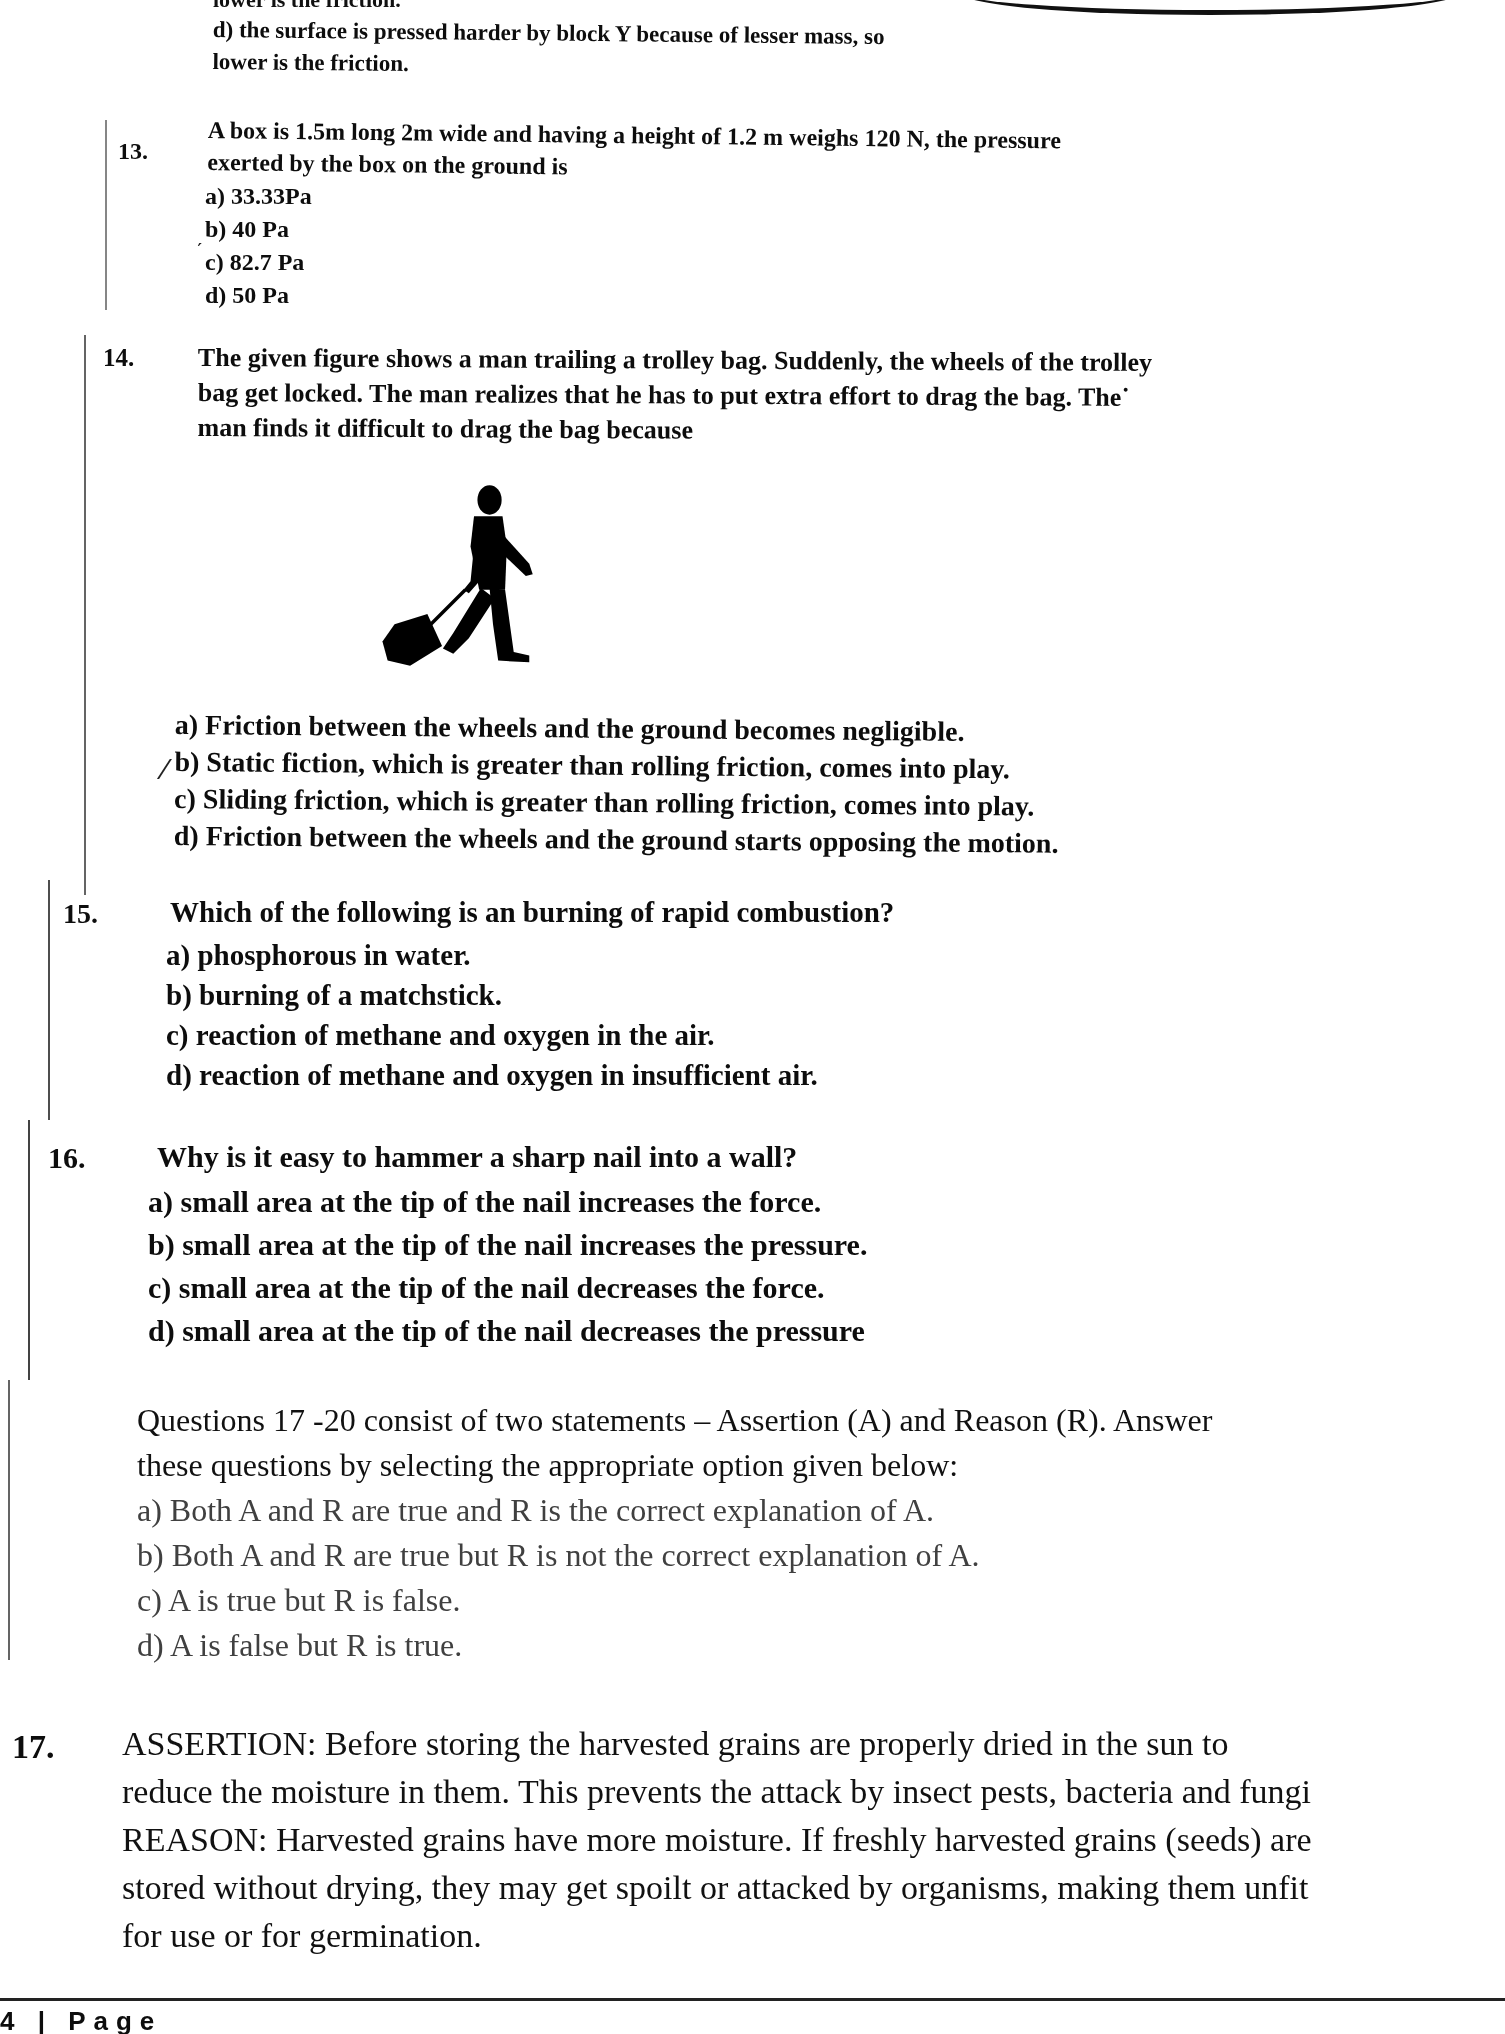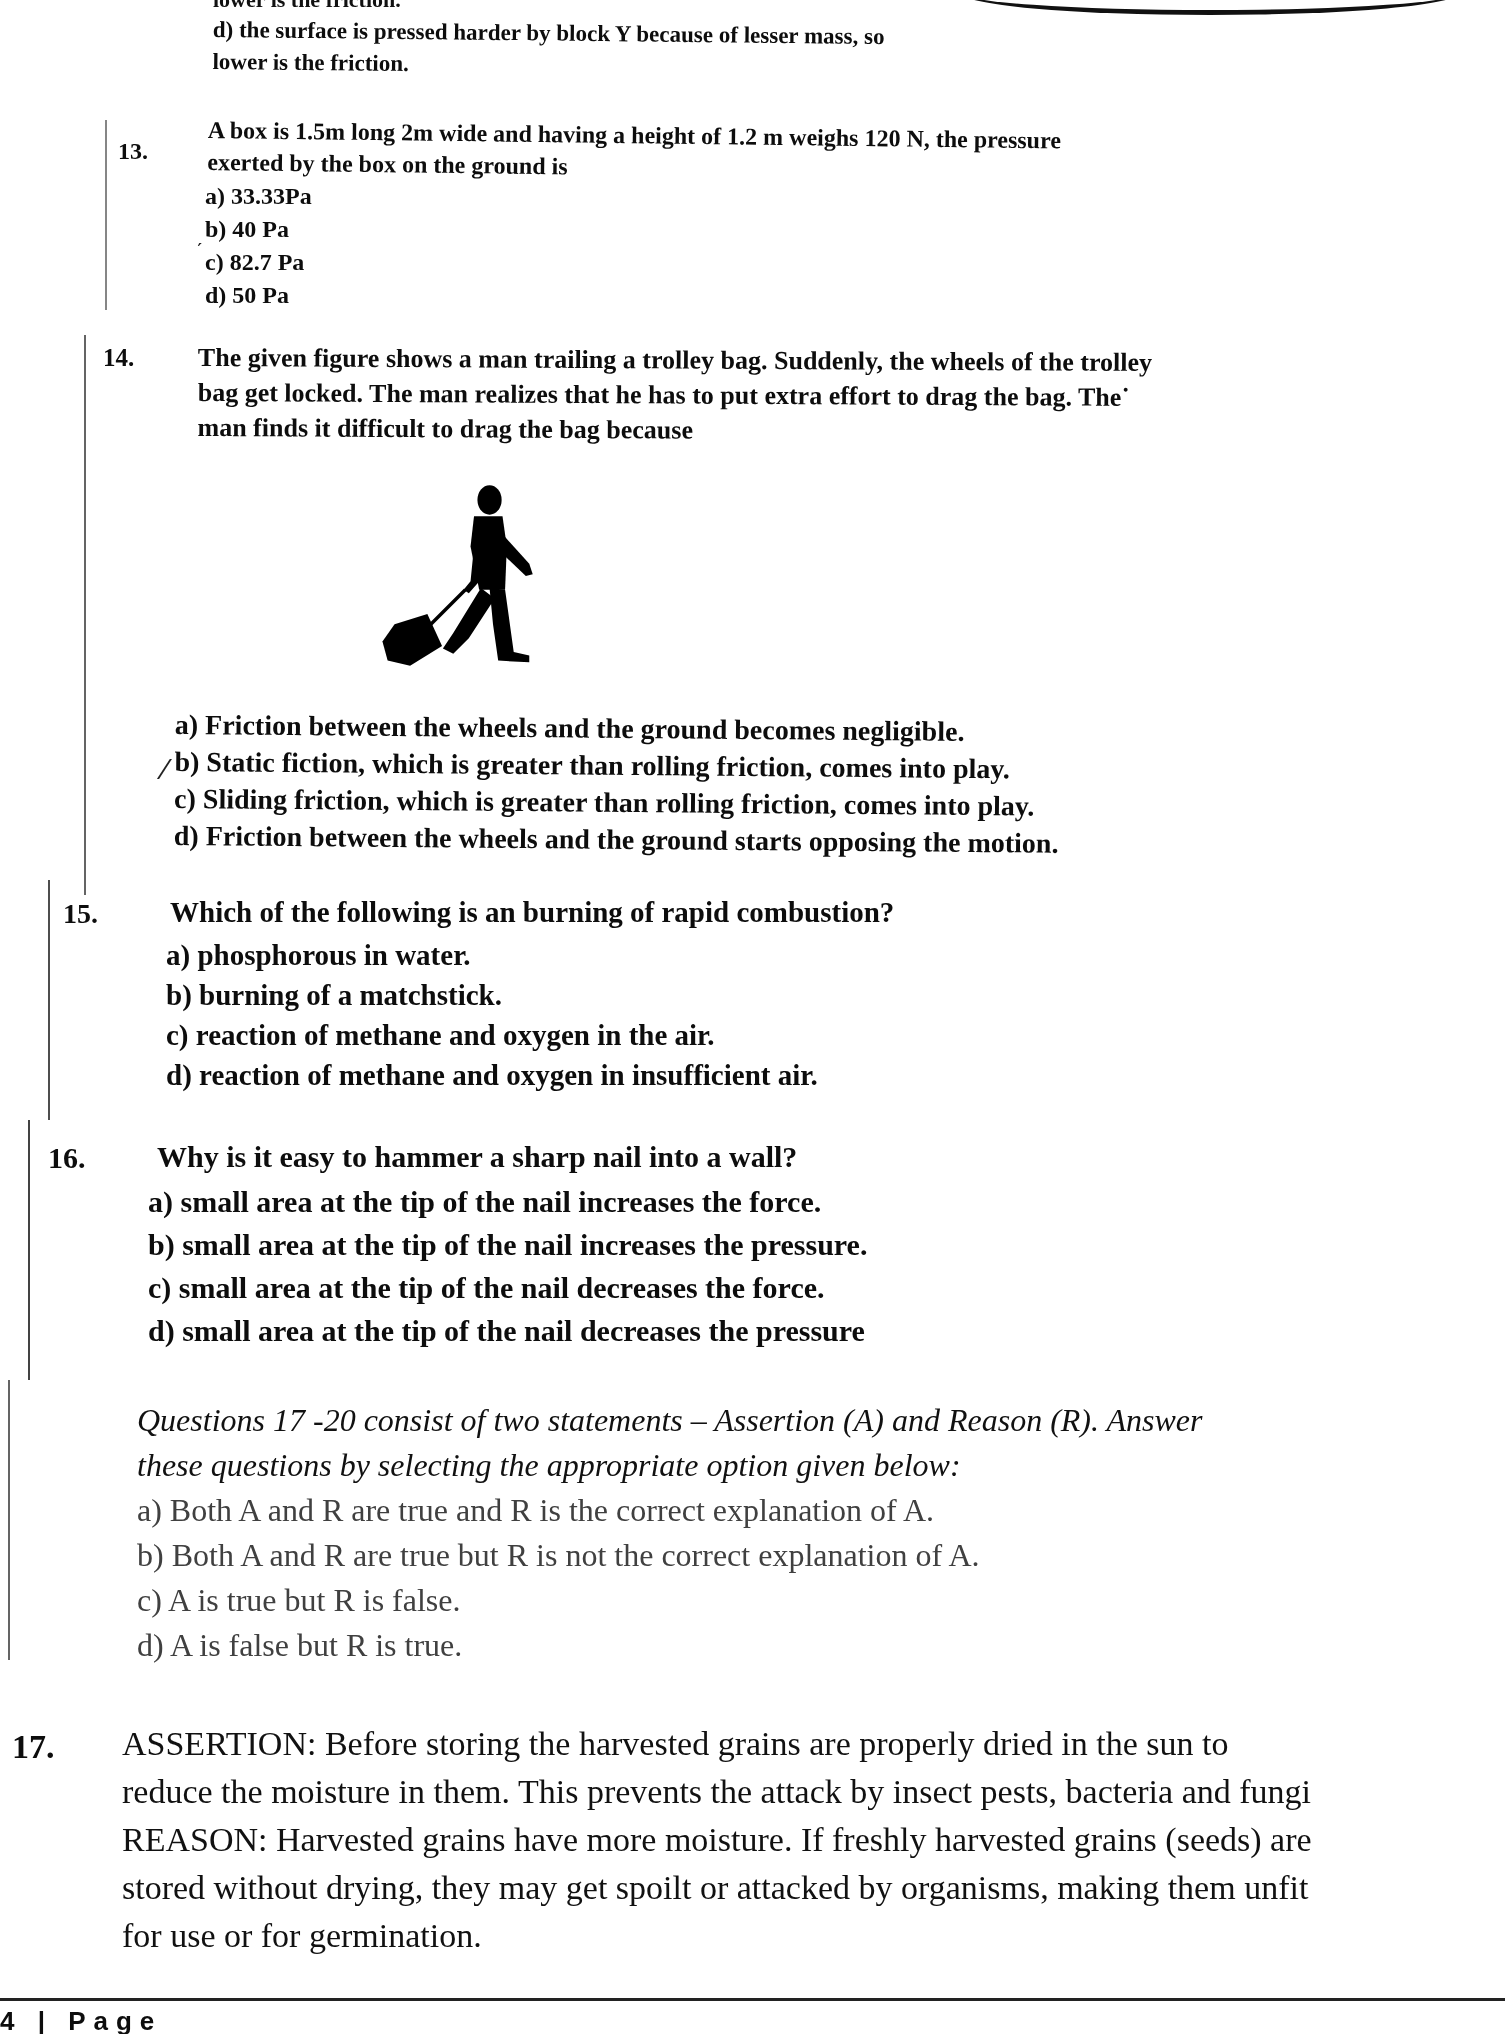--- a/index.html
+++ b/index.html
@@ -35,21 +35,21 @@
     .q15-num { left: 63px; top: 898px; font-size: 28px; font-weight: bold; }
     .q15-stem { left: 170px; top: 896px; font-size: 29px; font-weight: bold; }
     .q15-opts { left: 166px; top: 935px; font-size: 29px; font-weight: bold; line-height: 40px; }
 
     
     .q16-num { left: 48px; top: 1141px; font-size: 30px; font-weight: bold; text-align: right; }
     .q16-stem { left: 157px; top: 1140px; font-size: 30px; font-weight: bold; }
     .q16-opts { left: 148px; top: 1180px; font-size: 30px; font-weight: bold; line-height: 43px; }
 
     
-    .ar-intro { left: 137px; top: 1398px; font-size: 32px; line-height: 45px; color: #111; font-style: italic; }
+    .ar-intro { left: 137px; top: 1398px; font-size: 32px; line-height: 45px; color: #111; }
     .ar-opts { left: 137px; top: 1488px; font-size: 32px; line-height: 45px; color: #404040; }
 
     
     .q17-num { left: 12px; top: 1728px; font-size: 34px; font-weight: bold; }
     .q17-body { left: 122px; top: 1720px; font-size: 34px; line-height: 48px; color: #111; }
 
     .footer-rule { left: 0; top: 1998px; width: 1505px; height: 0; border-top: 3px solid #222; }
     .page-label { left: 0; top: 2006px; font-size: 26px; font-weight: bold; letter-spacing: 8px; font-family: "Liberation Sans", "DejaVu Sans", sans-serif; }
 
     .tick { position: absolute; font-size: 26px; color: #222; font-family: "Liberation Sans", sans-serif; }

